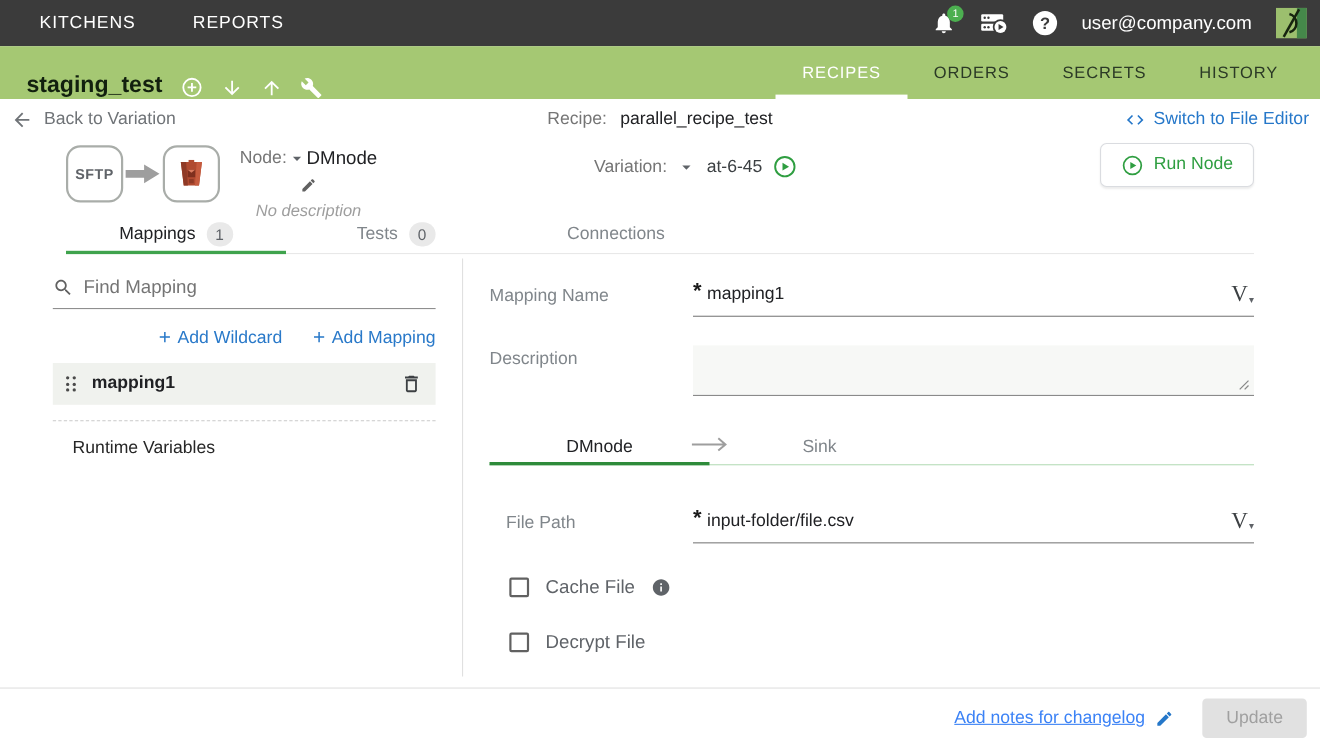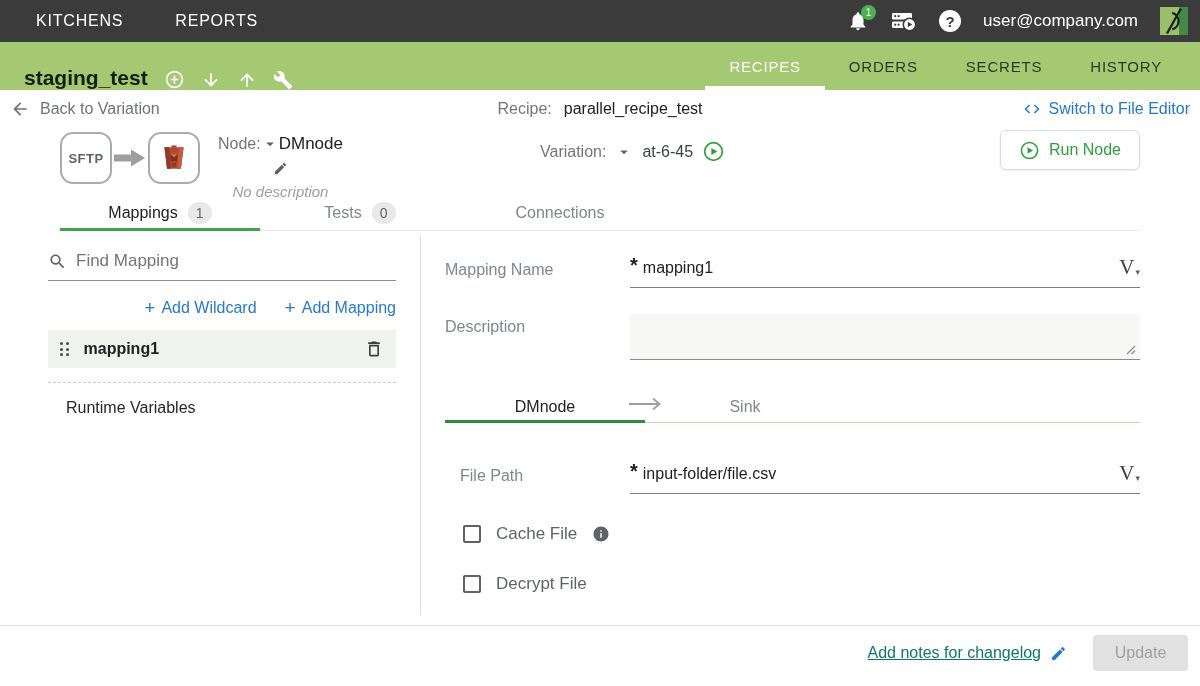--- a/index.html
+++ b/index.html
@@ -110,21 +110,21 @@
   .filepath-row { margin-top:40px; }
 
   .checkbox-row { display:flex; align-items:center; gap:15px; margin-left:18px; margin-top:30px; cursor:pointer; }
   .checkbox { width:18px; height:18px; border:2px solid #616161; border-radius:2px; background:#fff; flex:none; }
   .checkbox-label { font-size:17px; color:#5f6368; }
 
   
   .footer { position:absolute; left:0; right:0; bottom:0; height:61px; border-top:1px solid #dfdfdf;
             display:flex; align-items:center; justify-content:flex-end; gap:16px; padding:0 12px 6px 0; background:#fff; }
   .changelog-link { display:flex; align-items:center; gap:9px; cursor:pointer; }
-  .changelog-text { color:#0f766e; font-size:16px; text-decoration:underline; }
+  .changelog-text { color:#3b82f6; font-size:16px; text-decoration:underline; }
   .update-btn { margin-left:10px; width:95px; height:36px; background:#e1e1e1; color:#a0a0a0; font-size:16px; font-weight:500;
                 border:none; border-radius:4px; font-family:"Liberation Sans",sans-serif; }
   svg { display:block; }
 </style>
 </head>
 <body>
 
 <div class="app">
 
   <header class="topbar">

